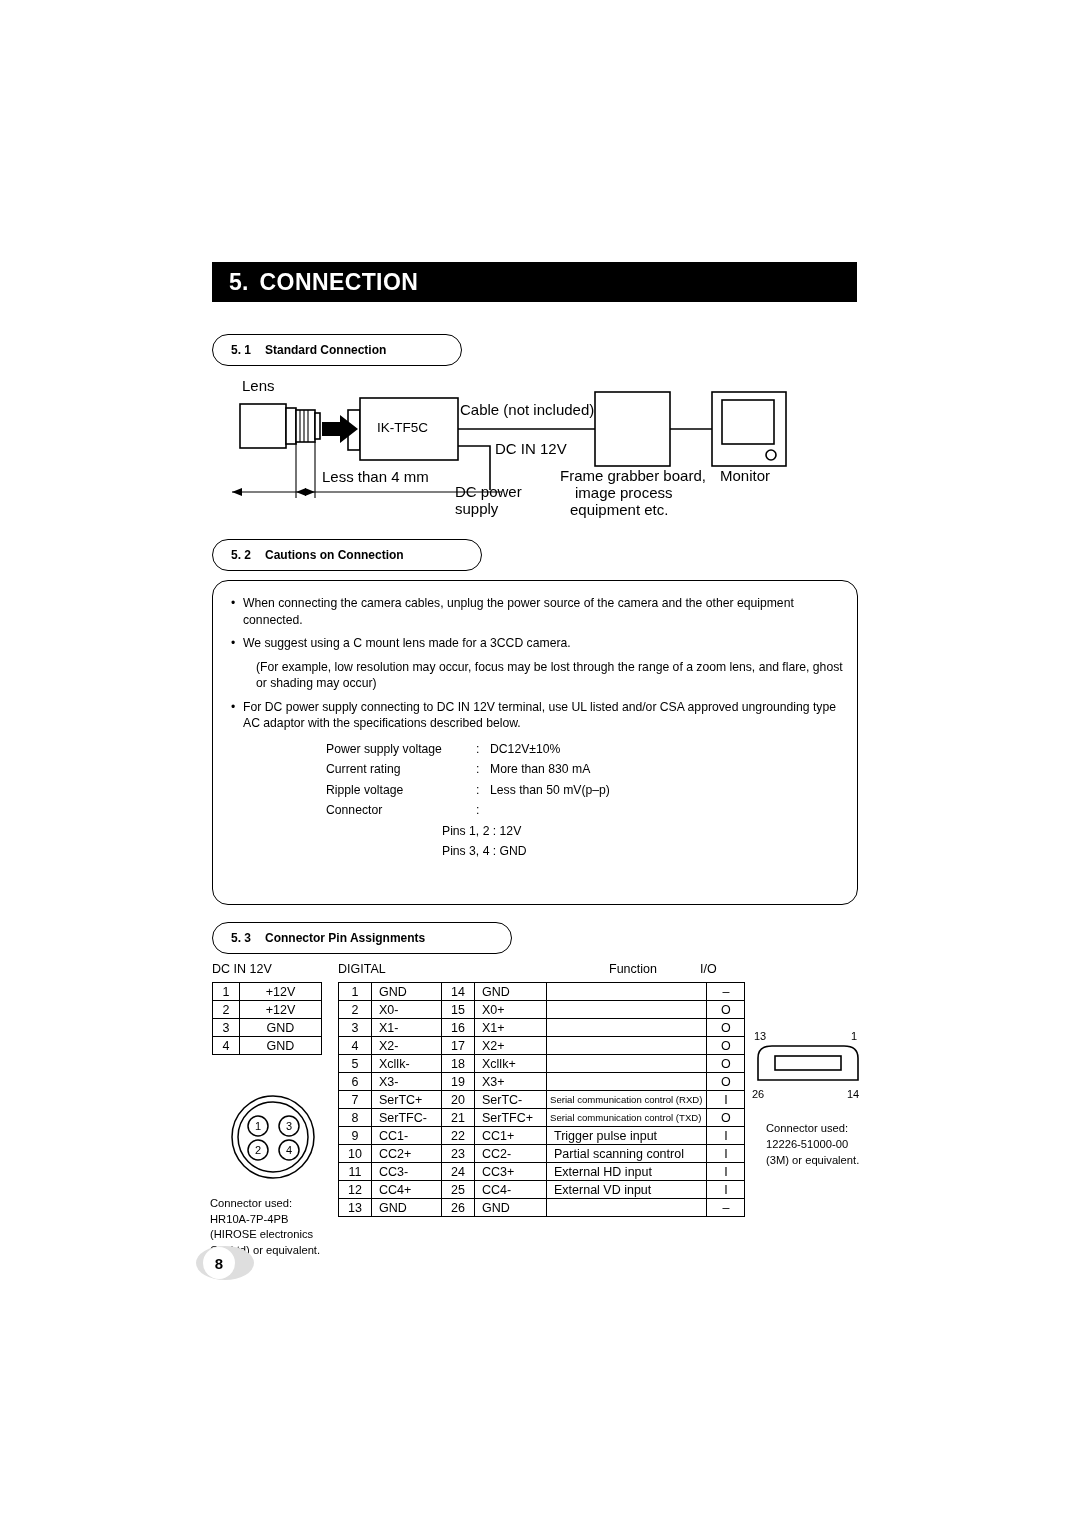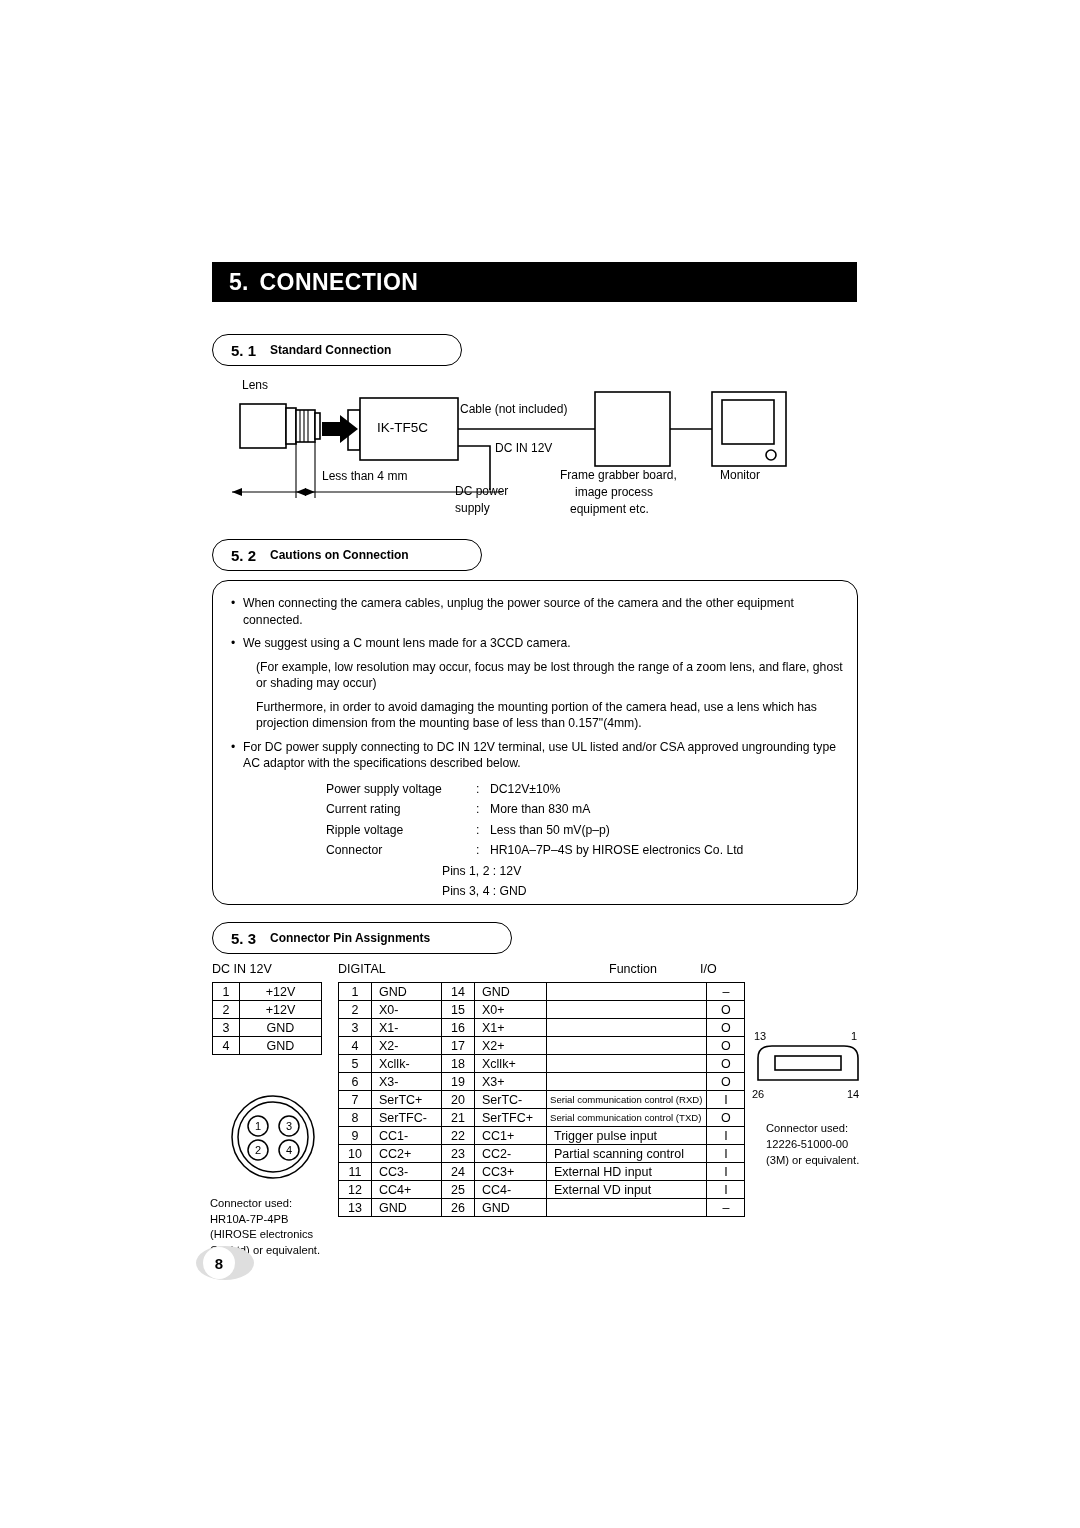--- a/index.html
+++ b/index.html
@@ -50,21 +50,21 @@
     position: absolute;
     border: 1.6px solid #000;
     border-radius: 18px;
     height: 32px;
     display: flex;
     align-items: center;
     box-sizing: border-box;
     background: #fff;
   }
   .section-head .sec-num {
-    font-size: 15px;
+    font-size: 12px;
     font-weight: bold;
     margin-left: 18px;
   }
   .section-head .sec-title {
     font-size: 12px;
     font-weight: bold;
     margin-left: 14px;
   }
   #sec-5-1 { left: 212px; top: 334px; width: 250px; }
   #sec-5-2 { left: 212px; top: 539px; width: 270px; }
@@ -72,21 +72,21 @@
 
   
   #diagram-5-1 {
     position: absolute;
     left: 212px; top: 380px;
     width: 645px; height: 145px;
   }
   #diagram-5-1 svg { display: block; }
   .dgm-label {
     position: absolute;
-    font-size: 12px;
+    font-size: 15px;
     white-space: nowrap;
     line-height: 15px;
   }
 
   
   #cautions-box {
     position: absolute;
     left: 212px; top: 580px;
     width: 646px; height: 325px;
     border: 1.4px solid #000;
@@ -310,21 +310,20 @@
         <span class="bul">•</span>
         <span class="btext">When connecting the camera cables, unplug the power source of the camera and the other equipment connected.</span>
       </div>
 
       <div class="bullet-row">
         <span class="bul">•</span>
         <span class="btext">We suggest using a C mount lens made for a 3CCD camera.</span>
       </div>
 
       <div class="sub-para">(For example, low resolution may occur, focus may be lost through the range of a zoom lens, and flare, ghost or shading may occur)</div>
-      <div class="sub-para">Furthermore, in order to avoid damaging the mounting portion of the camera head, use a lens which has projection dimension from the mounting base of less than 0.157"(4mm).</div>
 
       <div class="bullet-row">
         <span class="bul">•</span>
         <span class="btext">For DC power supply connecting to DC IN 12V terminal, use UL listed and/or CSA approved ungrounding type AC adaptor with the specifications described below.</span>
       </div>
 
       <div id="spec-table">
         <div class="srow">
           <span class="sname">Power supply voltage</span>
           <span class="scolon">:</span>
@@ -336,21 +335,20 @@
           <span class="sval">More than 830 mA</span>
         </div>
         <div class="srow">
           <span class="sname">Ripple voltage</span>
           <span class="scolon">:</span>
           <span class="sval">Less than 50 mV(p–p)</span>
         </div>
         <div class="srow">
           <span class="sname">Connector</span>
           <span class="scolon">:</span>
-          <span class="sval">HR10A–7P–4S by HIROSE electronics Co. Ltd</span>
         </div>
         <div class="sval-indent">Pins 1, 2 : 12V</div>
         <div class="sval-indent">Pins 3, 4 : GND</div>
       </div>
 
     </div>
   </div>
 
   <div class="section-head" id="sec-5-3">
     <span class="sec-num">5. 3</span>

